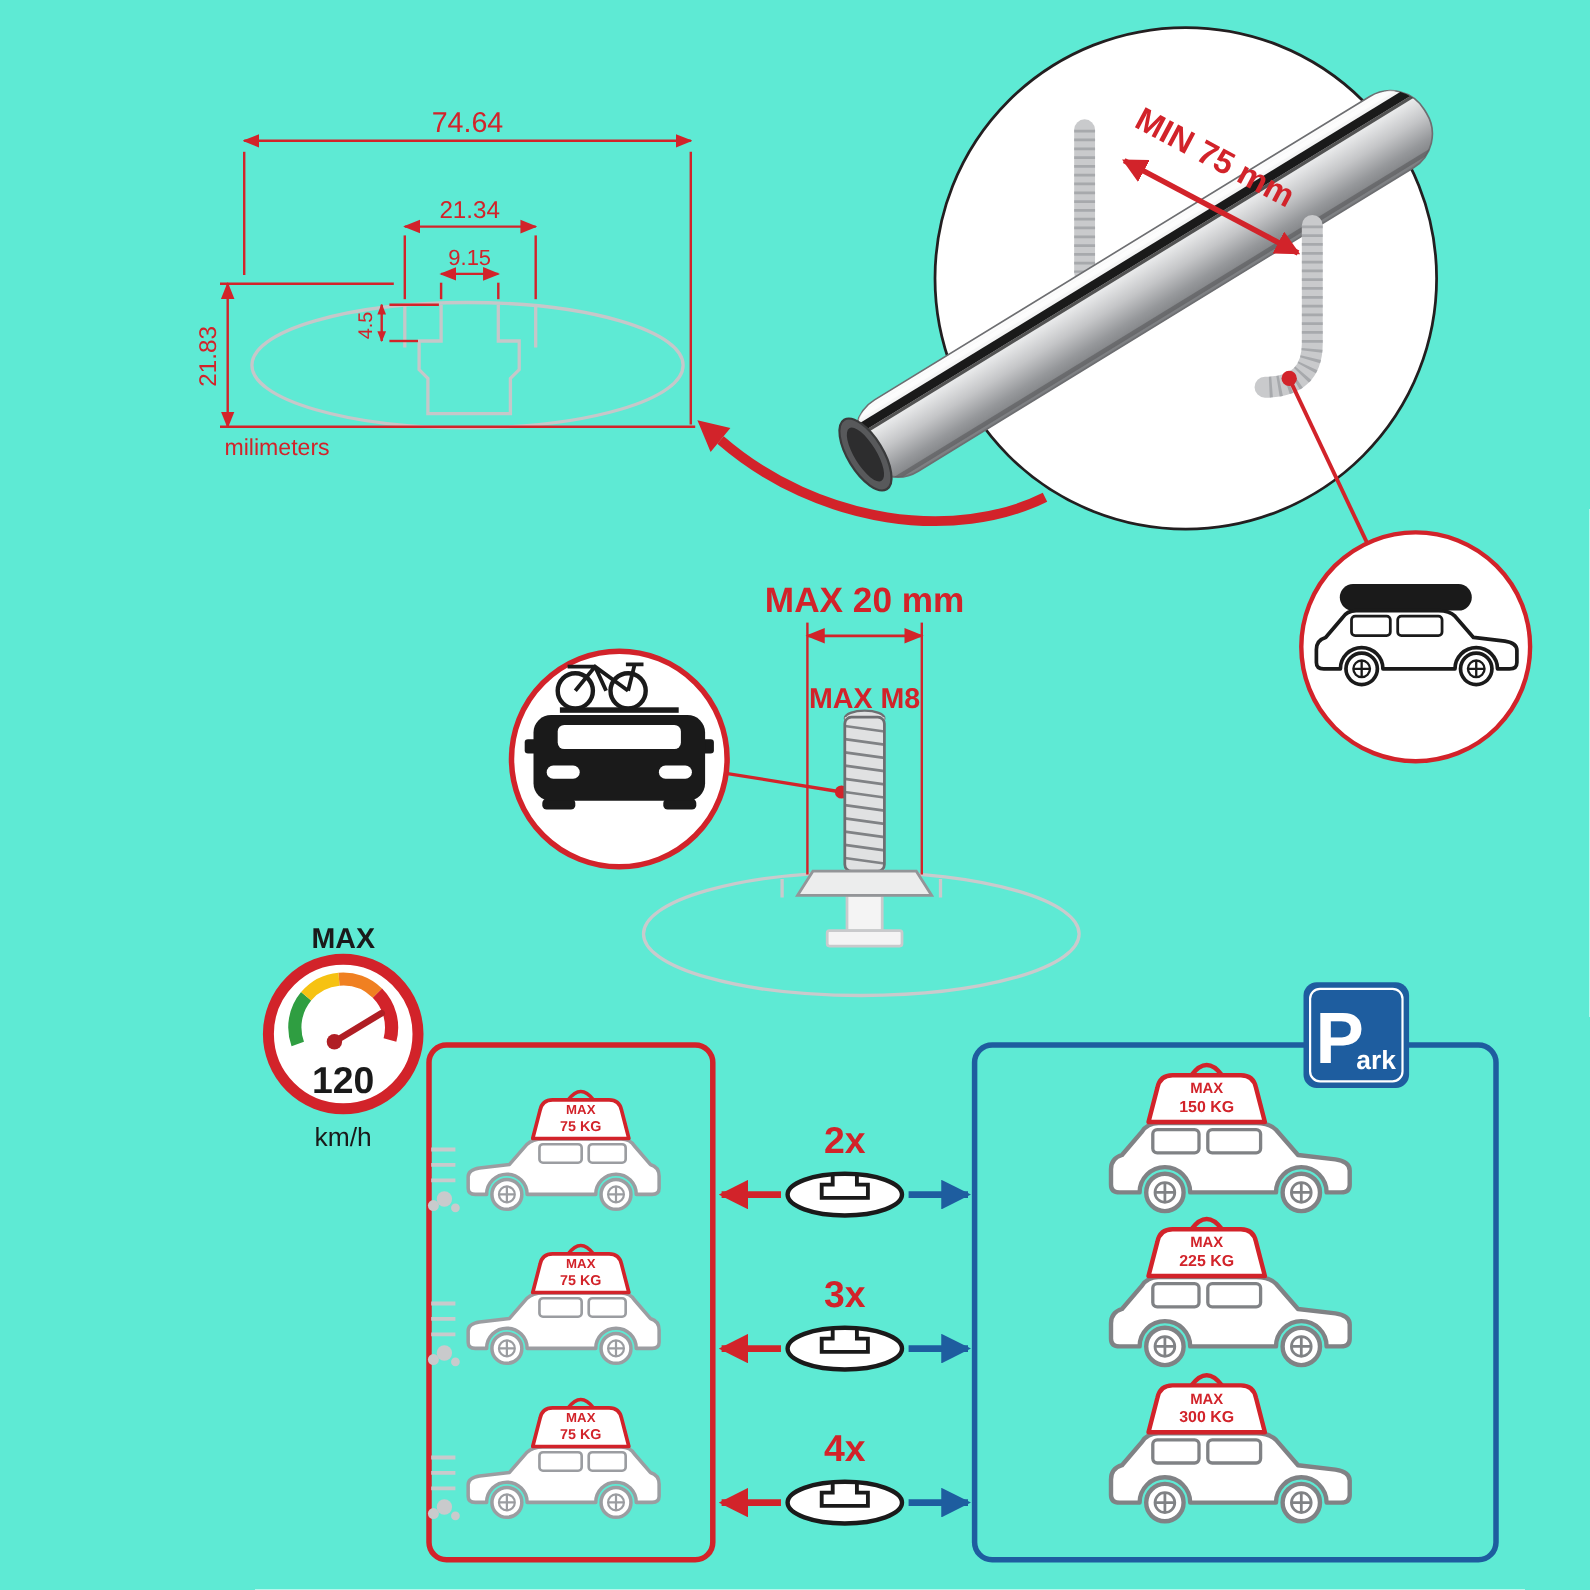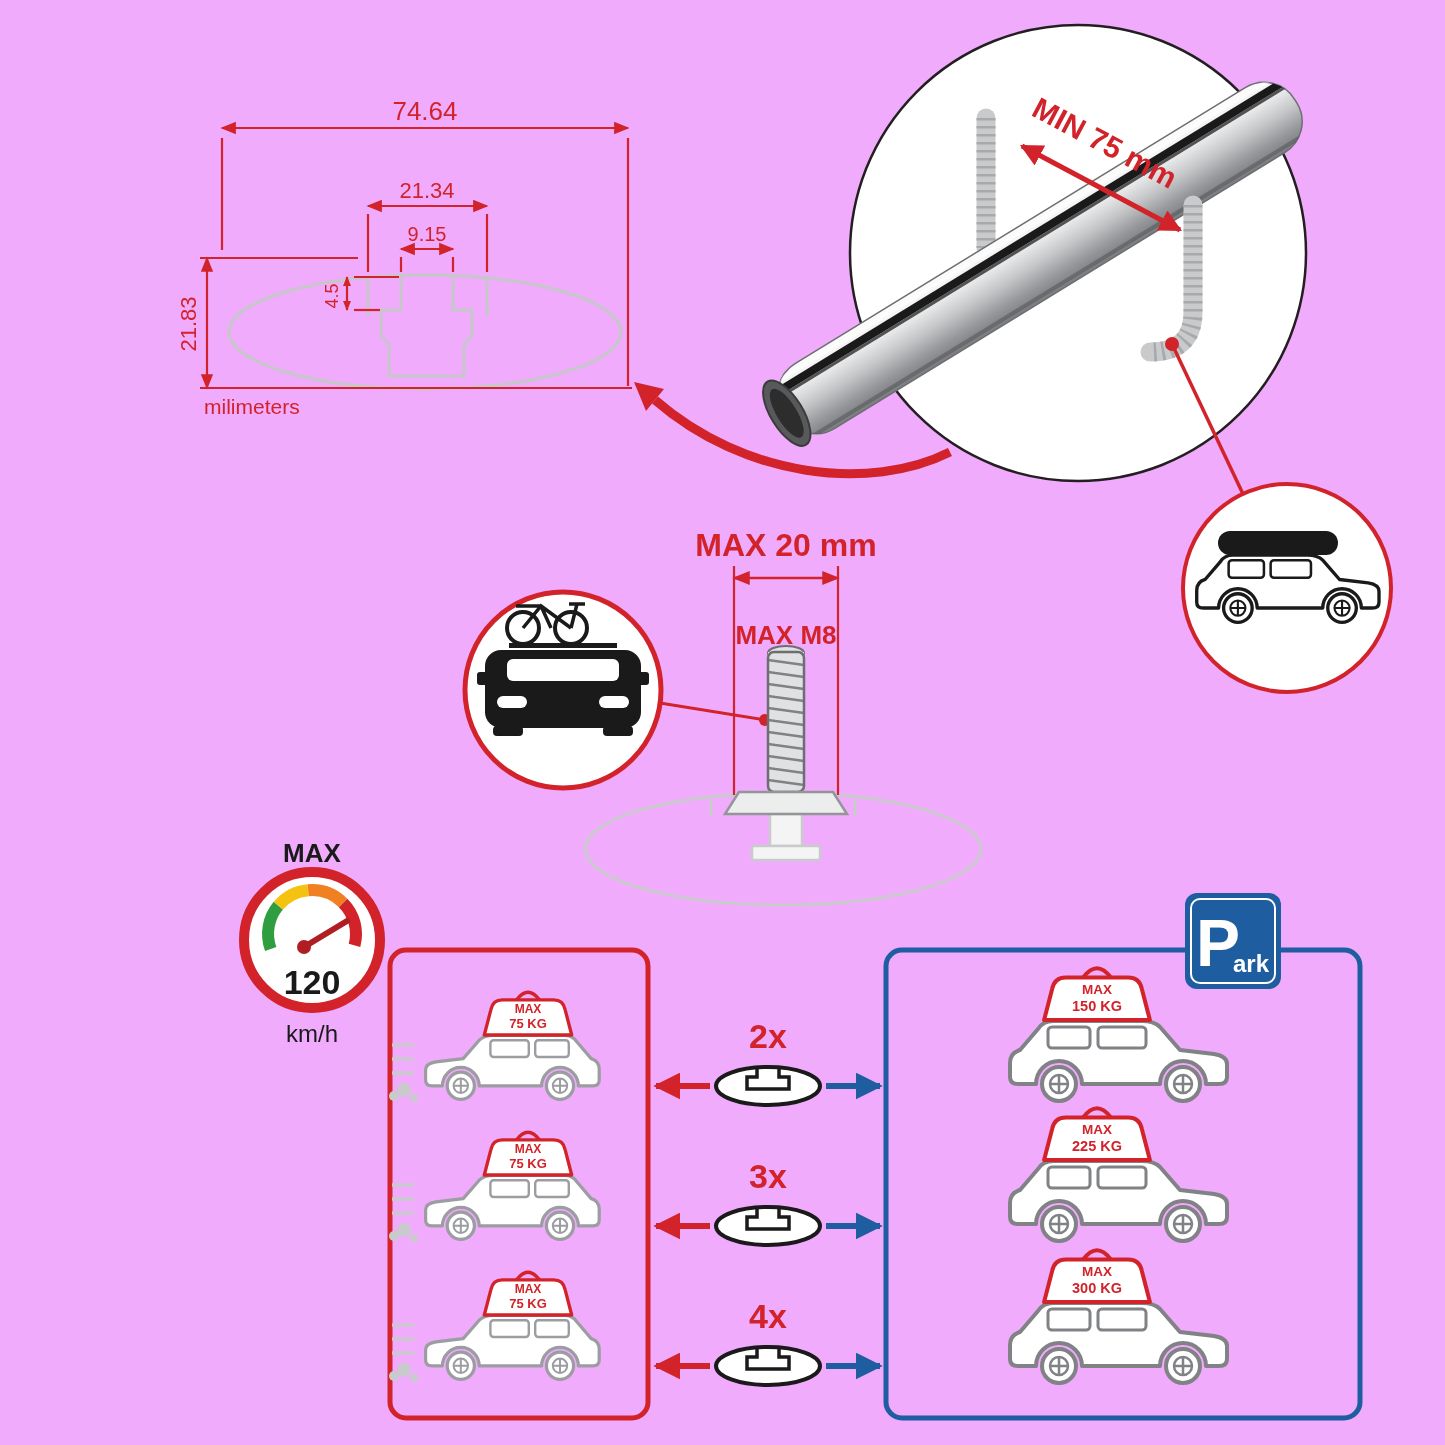--- a/index.html
+++ b/index.html
@@ -1,16 +1,16 @@
 <!DOCTYPE html>
 <html><head>
 <meta charset="utf-8">
 <style>
   html,body{margin:0;padding:0;background:#ffffff}
-  .stage{position:relative;width:1445px;height:1445px;font-family:"Liberation Sans",sans-serif;background:#f0abfc;overflow:hidden}
+  .stage{position:relative;width:1445px;height:1445px;font-family:"Liberation Sans",sans-serif;background:#5eead4;overflow:hidden}
   svg{position:absolute;left:0;top:0}
   svg text{font-family:"Liberation Sans",sans-serif}
   .t-dim{fill:#d2232a;font-weight:400}
   .t-redb{fill:#d2232a;font-weight:700}
   .t-black{fill:#1a1a1a;font-weight:700}
   .t-white{fill:#ffffff;font-weight:700}
 </style>
 </head>
 <body>
 

